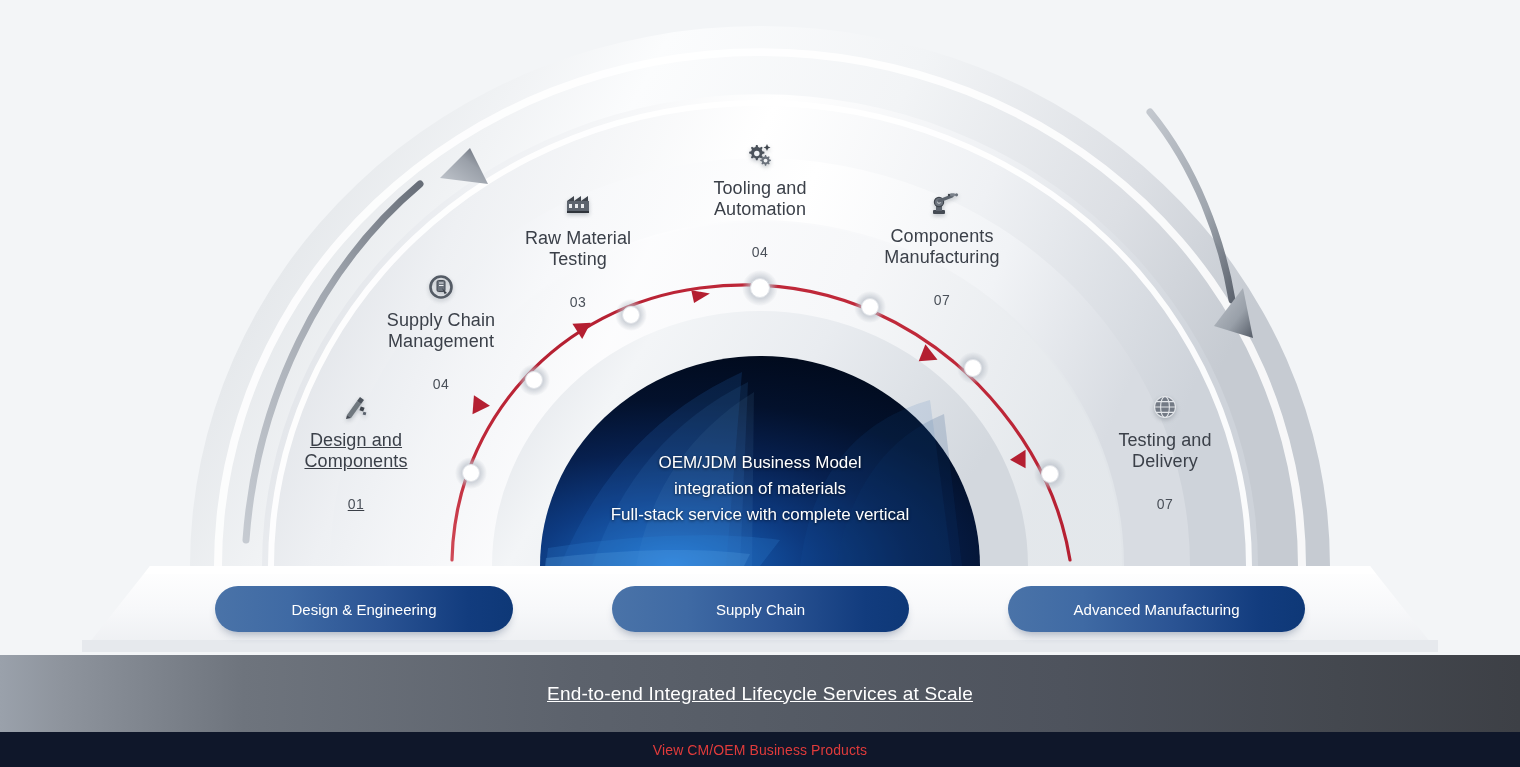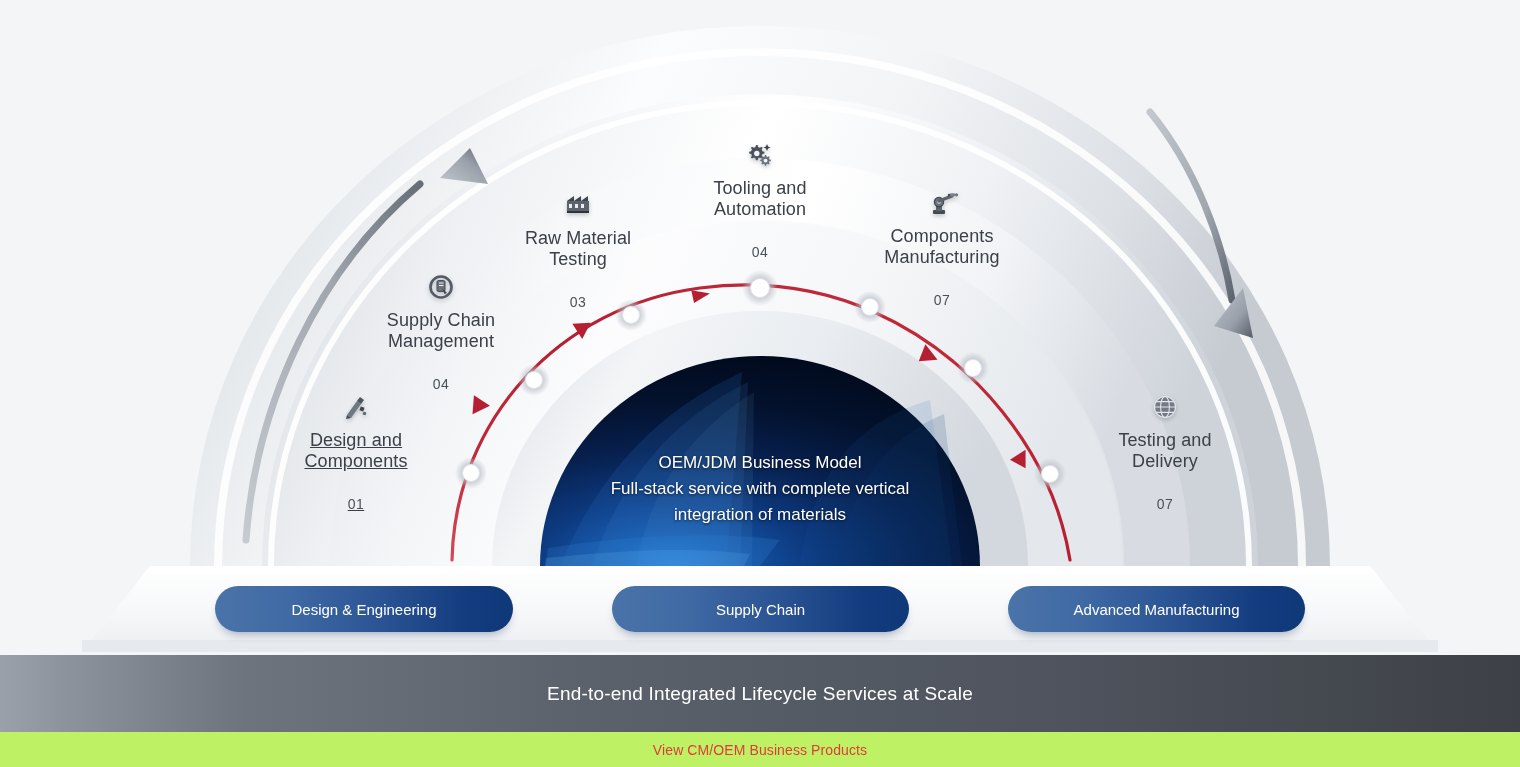--- a/index.html
+++ b/index.html
@@ -80,25 +80,26 @@
   #footer-bar {
     position: absolute;
     left: 0; top: 655px; width: 1520px; height: 77px;
     background: linear-gradient(to right, #9aa1ab 0%, #8e949d 4%, #6e747d 16%, #5c626c 38%, #555b65 52%, #4e535d 70%, #44484f 88%, #3d4046 100%);
     display: flex; align-items: center; justify-content: center;
   }
   #footer-title {
     color: #ffffff;
     font-size: 19px;
     letter-spacing: .2px;
+    text-decoration: underline;
   }
   #footer-strip {
     position: absolute;
     left: 0; top: 732px; width: 1520px; height: 35px;
-    background: #bef264;
+    background: #0f172a;
     display: flex; align-items: center; justify-content: center;
   }
   #footer-link {
     color: #e03b3b;
     font-size: 14px;
     cursor: pointer;
     letter-spacing: .1px;
   }
 </style>
 </head>
@@ -366,22 +367,22 @@
         <circle cx="13" cy="13" r="10.5" fill="url(#gNodeHalo)" opacity="0"></circle>
       </svg>
     </span>
     <span class="lbl">Testing and</span><br>
     <span class="lbl">Delivery</span>
     <div class="num">07</div>
   </div>
 
   <div id="center-caption">
     <span class="t1">OEM/JDM Business Model</span>
+    <span class="t2">integration of materials</span>
     <span class="t2">Full-stack service with complete vertical</span>
-    <span class="t2">integration of materials</span>
   </div>
 
   <div class="pill" id="pill-1">
     <span>Design &amp; Engineering</span>
   </div>
   <div class="pill" id="pill-2">
     <span>Supply Chain</span>
   </div>
   <div class="pill" id="pill-3">
     <span>Advanced Manufacturing</span>

